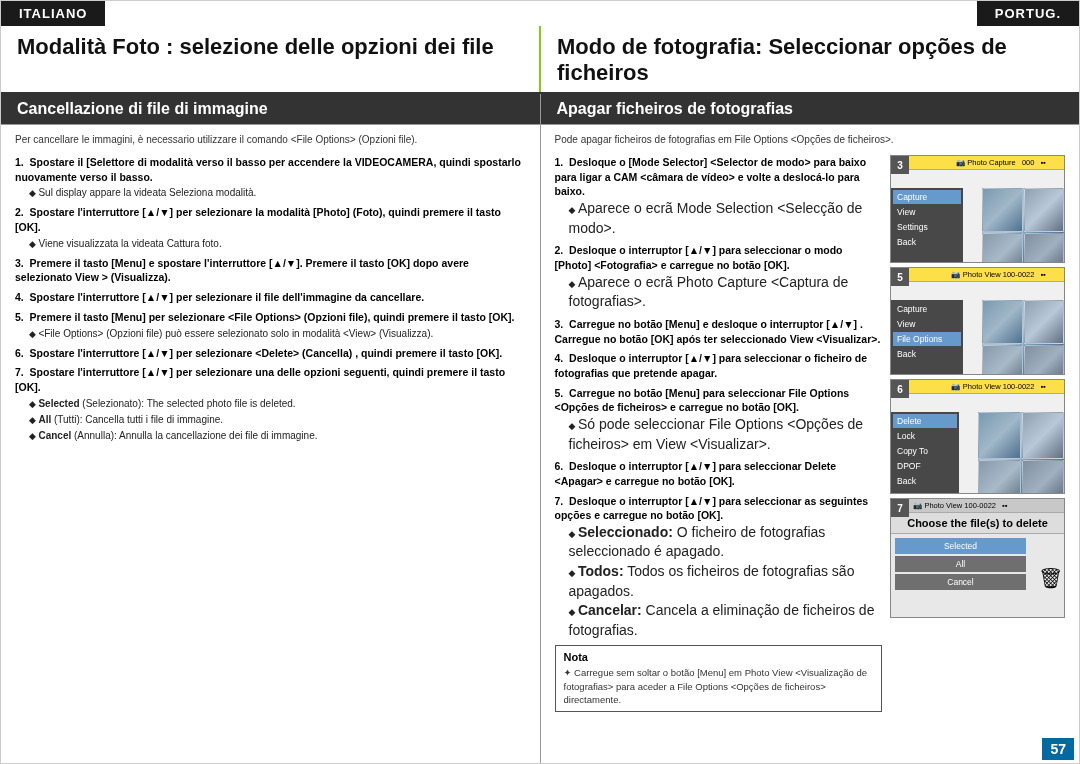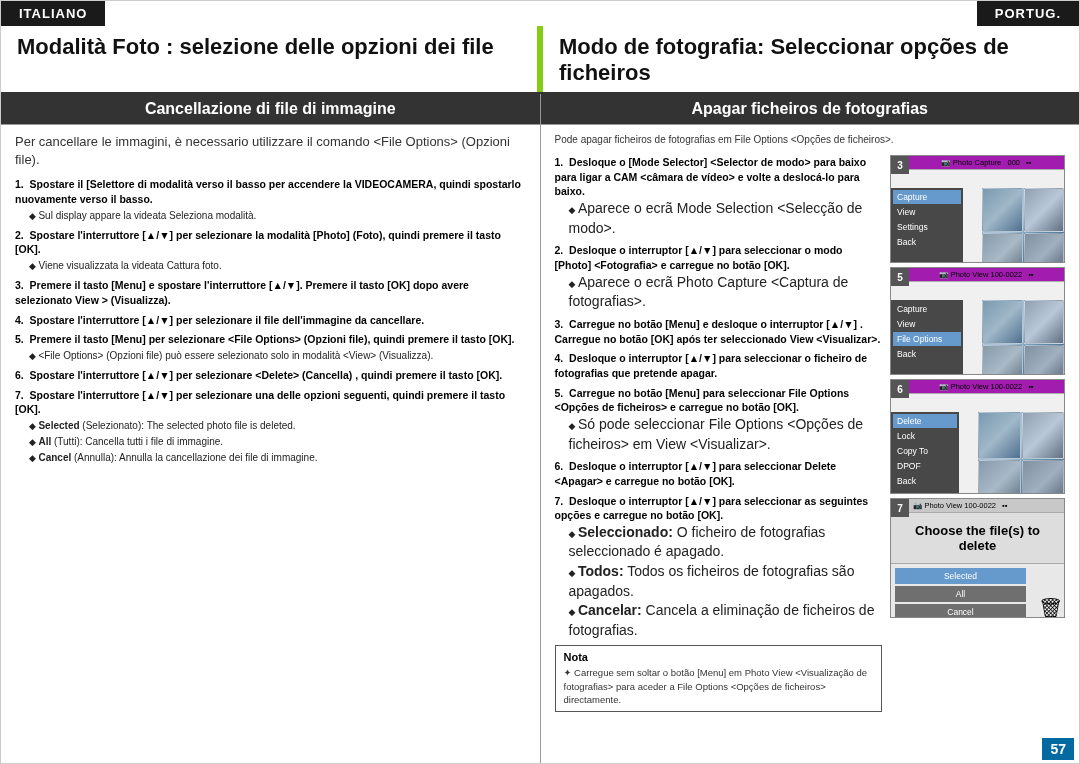--- a/index.html
+++ b/index.html
@@ -51,37 +51,36 @@
       width: 100%;
       border-bottom: 2px solid #333;
     }
 
     .main-title-left {
       flex: 1;
       padding: 8px 16px 6px;
       font-size: 22px;
       font-weight: bold;
       color: #111;
-      border-right: 6px solid #84cc16;
+      border-right: 2px solid #84cc16;
     }
 
     .main-title-right {
       flex: 1;
       padding: 8px 16px 6px;
       font-size: 22px;
       font-weight: bold;
       color: #111;
     }
 
     
     .section-headers {
       display: flex;
       width: 100%;
       border-bottom: 1px solid #999;
-      text-align: center;
     }
 
     .section-header-left {
       flex: 1;
       background: #333;
       color: #fff;
       font-size: 16px;
       font-weight: bold;
       padding: 6px 16px;
       border-right: 1px solid #999;
@@ -112,21 +111,21 @@
 
     .right-column {
       flex: 1;
       padding: 8px 14px;
       overflow: hidden;
       display: flex;
       flex-direction: column;
     }
 
     .intro-text {
-      font-size: 13px;
+      font-size: 10px;
       color: #333;
       margin-bottom: 8px;
       line-height: 1.4;
     }
 
     .numbered-item {
       margin-bottom: 5px;
       line-height: 1.4;
     }
 
@@ -292,26 +291,26 @@
     }
 
     .nota-box {
       border: 1px solid #555;
       padding: 5px 8px;
       margin-top: 5px;
       font-size: 10px;
     }
 
     .sc-header-bar {
-      background: #a21caf;
+      background: #fde047;
       font-size: 7.5px;
       padding: 2px 18px;
       display: flex;
       align-items: center;
-      justify-content: center;
+      justify-content: flex-end;
       border-bottom: 1px solid #aaa;
     }
 
     .choose-delete-box {
       height: 140px;
       border: 1px solid #888;
       background: #e8e8e8;
       position: relative;
       overflow: hidden;
     }
@@ -321,23 +320,23 @@
       font-size: 7.5px;
       padding: 2px 4px;
       border-bottom: 1px solid #aaa;
       display: flex;
       align-items: center;
       justify-content: space-between;
     }
 
     .choose-title {
       text-align: center;
-      font-size: 13px;
-      font-weight: bold;
-      padding: 10px;
+      font-size: 11px;
+      font-weight: bold;
+      padding: 4px;
       background: #ddd;
       border-bottom: 1px solid #aaa;
     }
 
     .choose-options {
       padding: 4px;
       display: flex;
       flex-direction: column;
       gap: 2px;
     }

